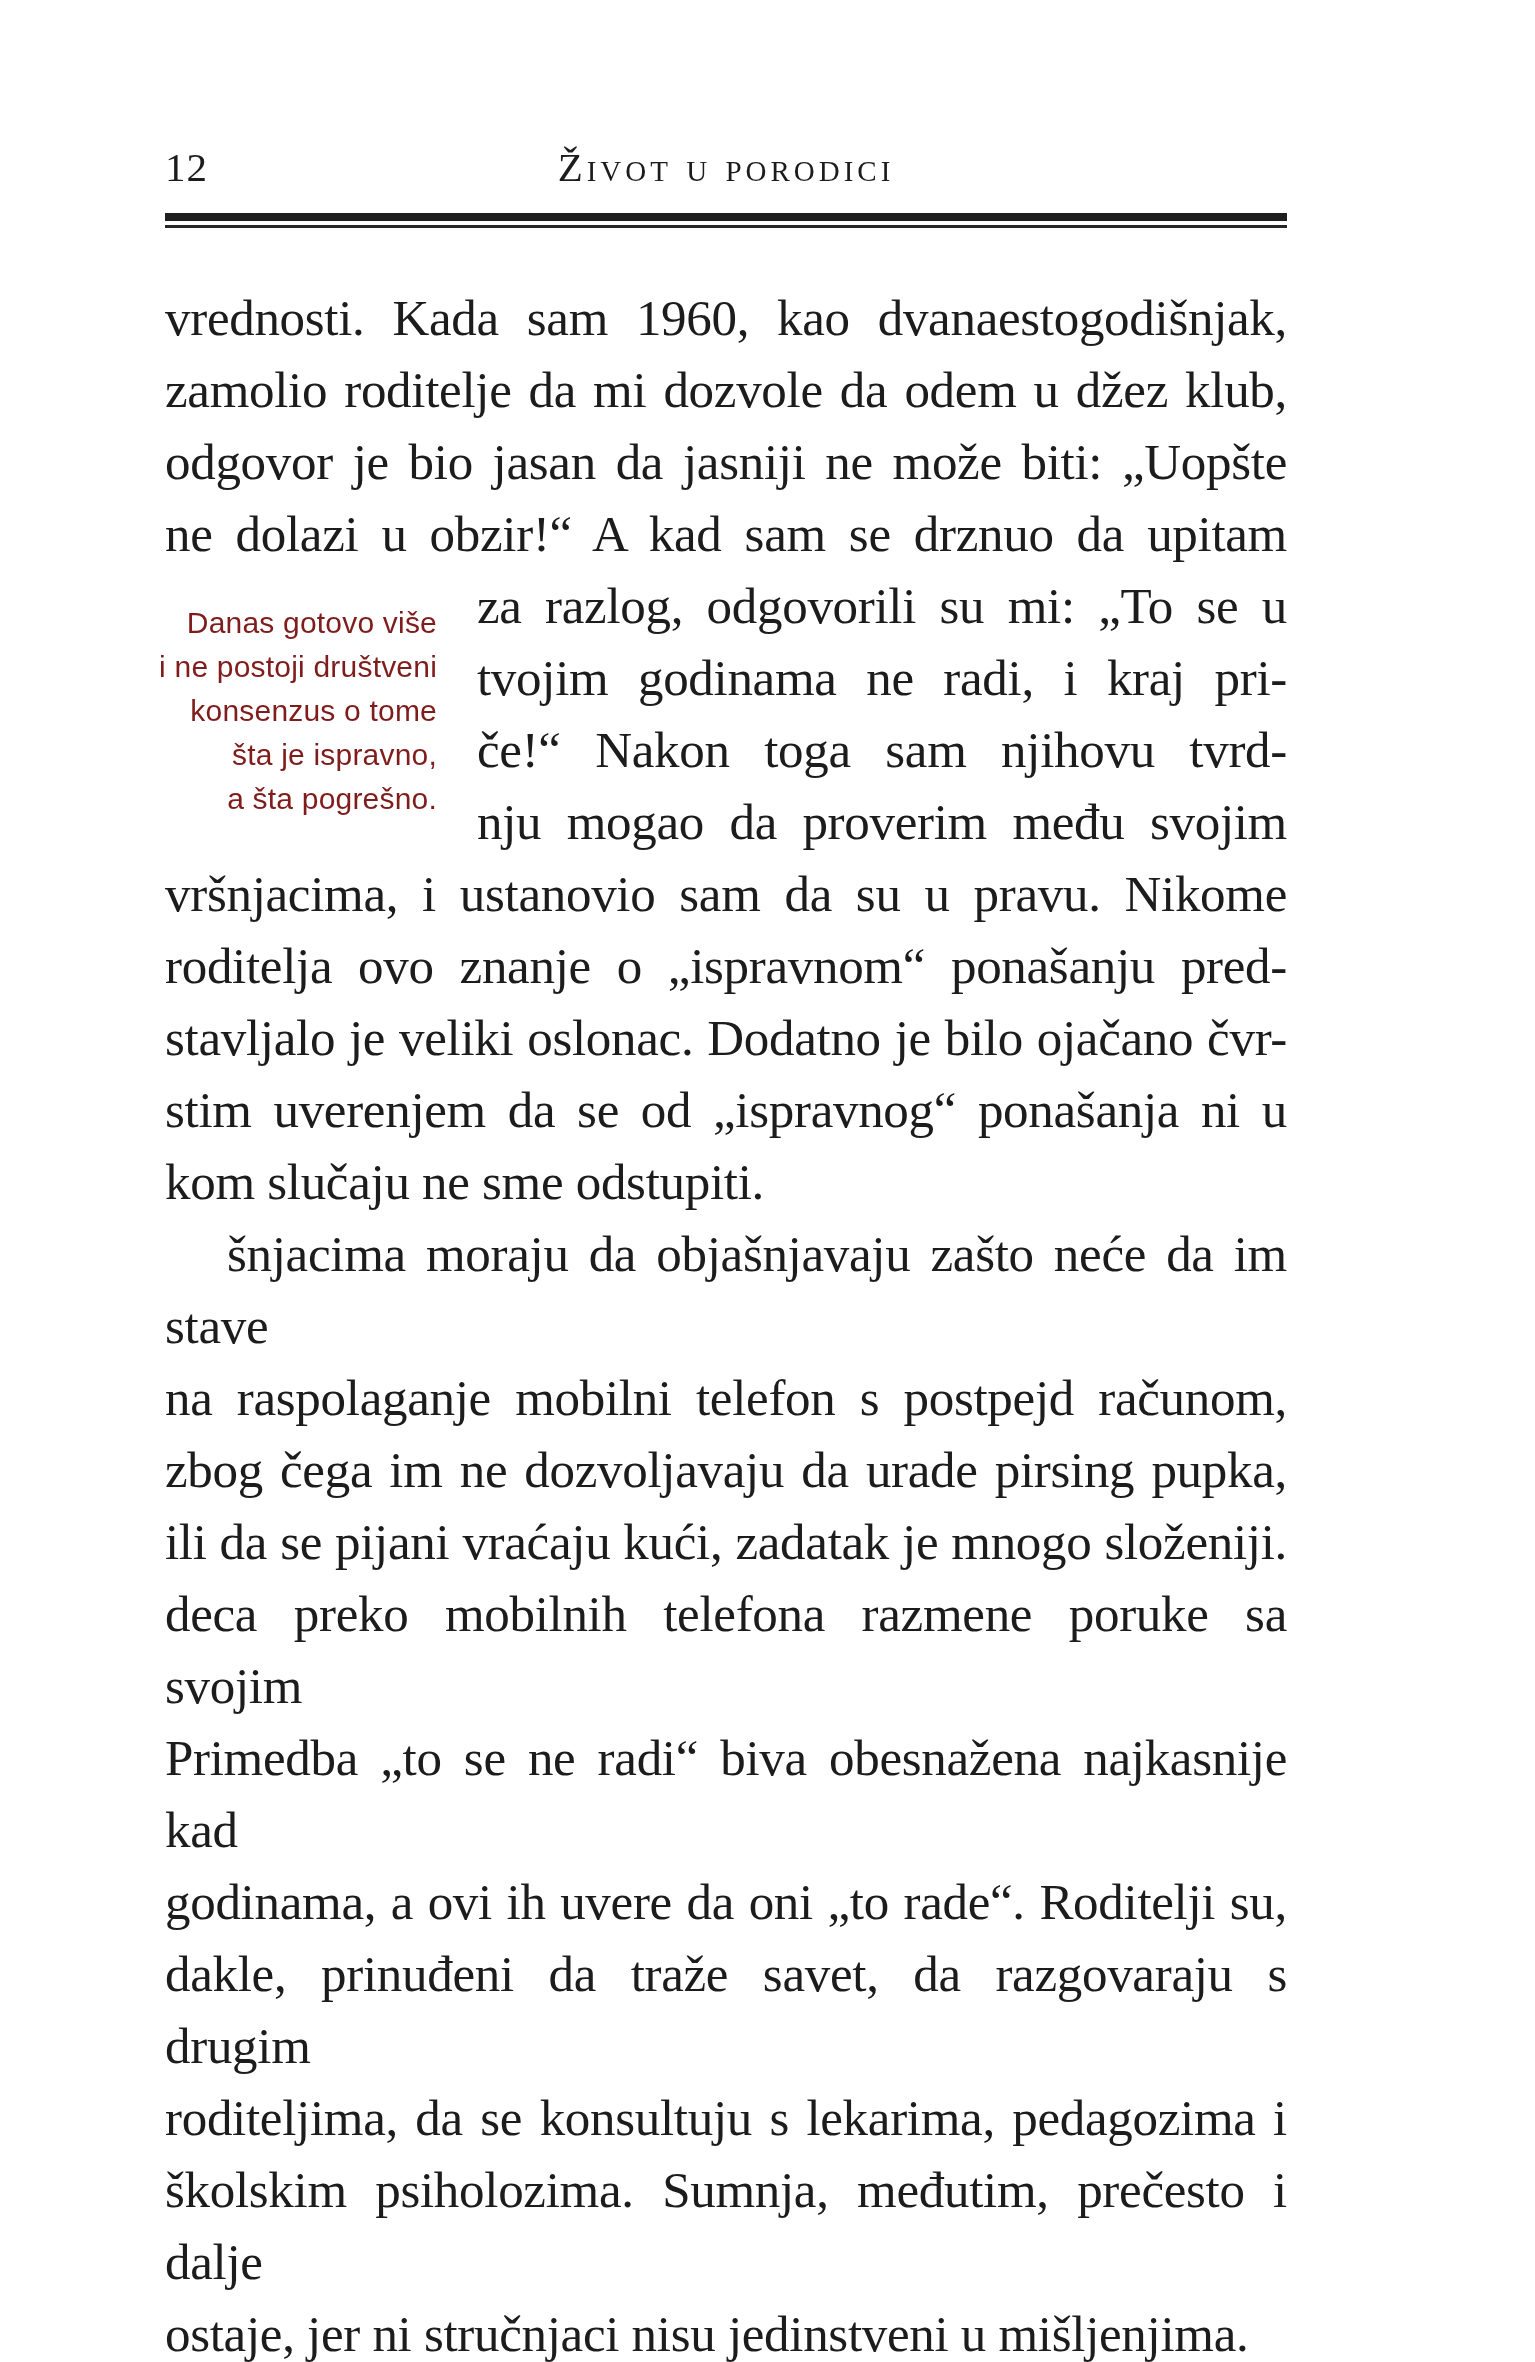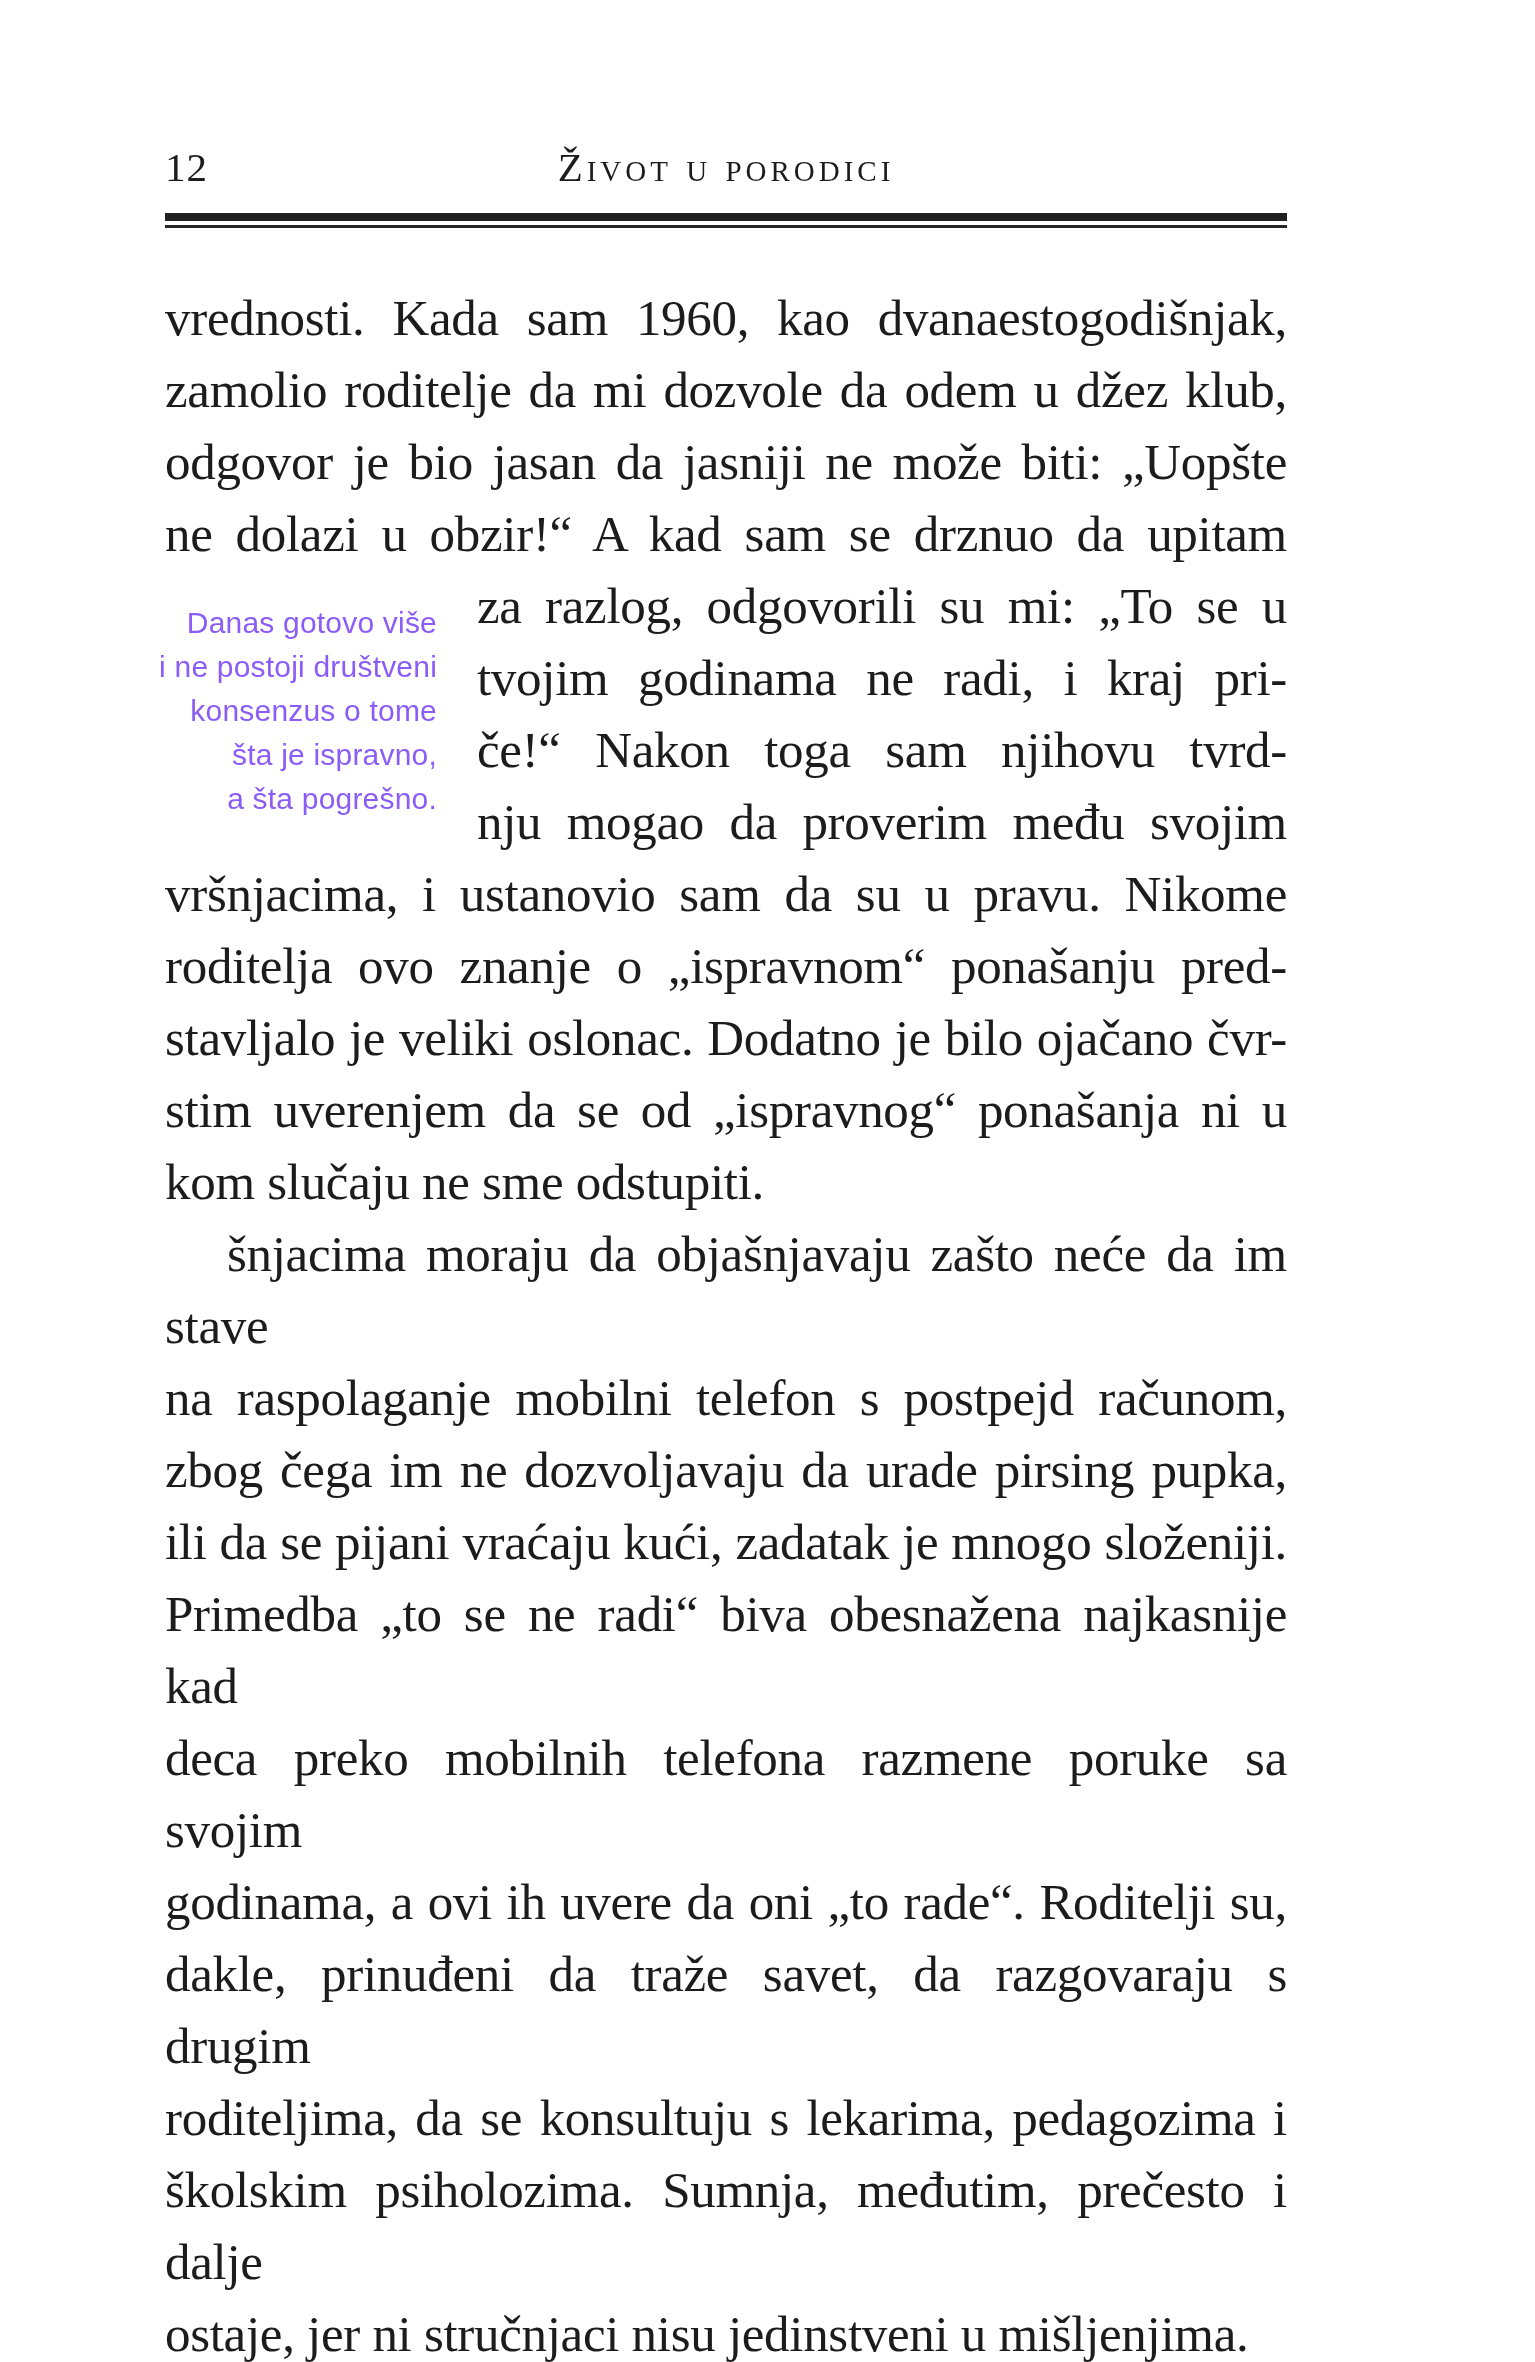--- a/index.html
+++ b/index.html
@@ -71,21 +71,21 @@
   .seg-d .text-line:last-child { text-align-last: left; }
   .margin-note {
     position: absolute;
     top: 601px;
     left: 103px;
     width: 334px;
     font-family: "Liberation Sans", sans-serif;
     font-size: 30px;
     line-height: 44px;
     text-align: right;
-    color: #8b5cf6;
+    color: #7f1d1d;
     white-space: pre-line;
     letter-spacing: 0.2px;
   }
 </style>
 </head>
 <body>
 
 <div class="page">
 
   <div class="page-header">
@@ -119,22 +119,22 @@
         <div class="text-line">roditelja ovo znanje o „ispravnom“ ponašanju pred-</div>
         <div class="text-line">stavljalo je veliki oslonac. Dodatno je bilo ojačano čvr-</div>
         <div class="text-line">stim uverenjem da se od „ispravnog“ ponašanja ni u</div>
         <div class="text-line">kom slučaju ne sme odstupiti.</div>
       </div>
     <div class="seg-d">
         <div class="text-line">šnjacima moraju da objašnjavaju zašto neće da im stave</div>
         <div class="text-line">na raspolaganje mobilni telefon s postpejd računom,</div>
         <div class="text-line">zbog čega im ne dozvoljavaju da urade pirsing pupka,</div>
         <div class="text-line">ili da se pijani vraćaju kući, zadatak je mnogo složeniji.</div>
+        <div class="text-line">deca preko mobilnih telefona razmene poruke sa svojim</div>
         <div class="text-line">Primedba „to se ne radi“ biva obesnažena najkasnije kad</div>
-        <div class="text-line">deca preko mobilnih telefona razmene poruke sa svojim</div>
         <div class="text-line">godinama, a ovi ih uvere da oni „to rade“. Roditelji su,</div>
         <div class="text-line">dakle, prinuđeni da traže savet, da razgovaraju s drugim</div>
         <div class="text-line">roditeljima, da se konsultuju s lekarima, pedagozima i</div>
         <div class="text-line">školskim psiholozima. Sumnja, međutim, prečesto i dalje</div>
         <div class="text-line">ostaje, jer ni stručnjaci nisu jedinstveni u mišljenjima.</div>
       </div>
   </div>
 
 </div>
 

